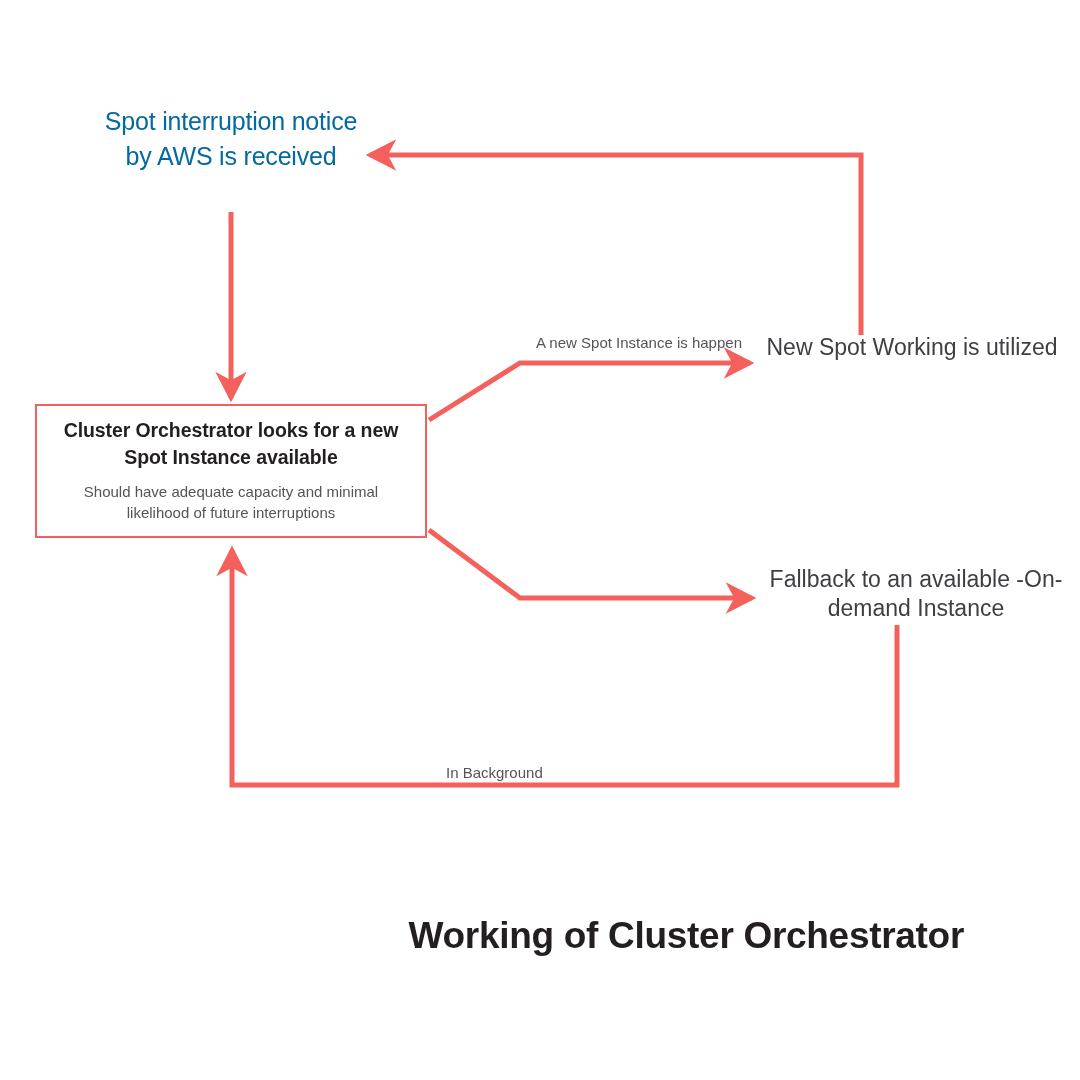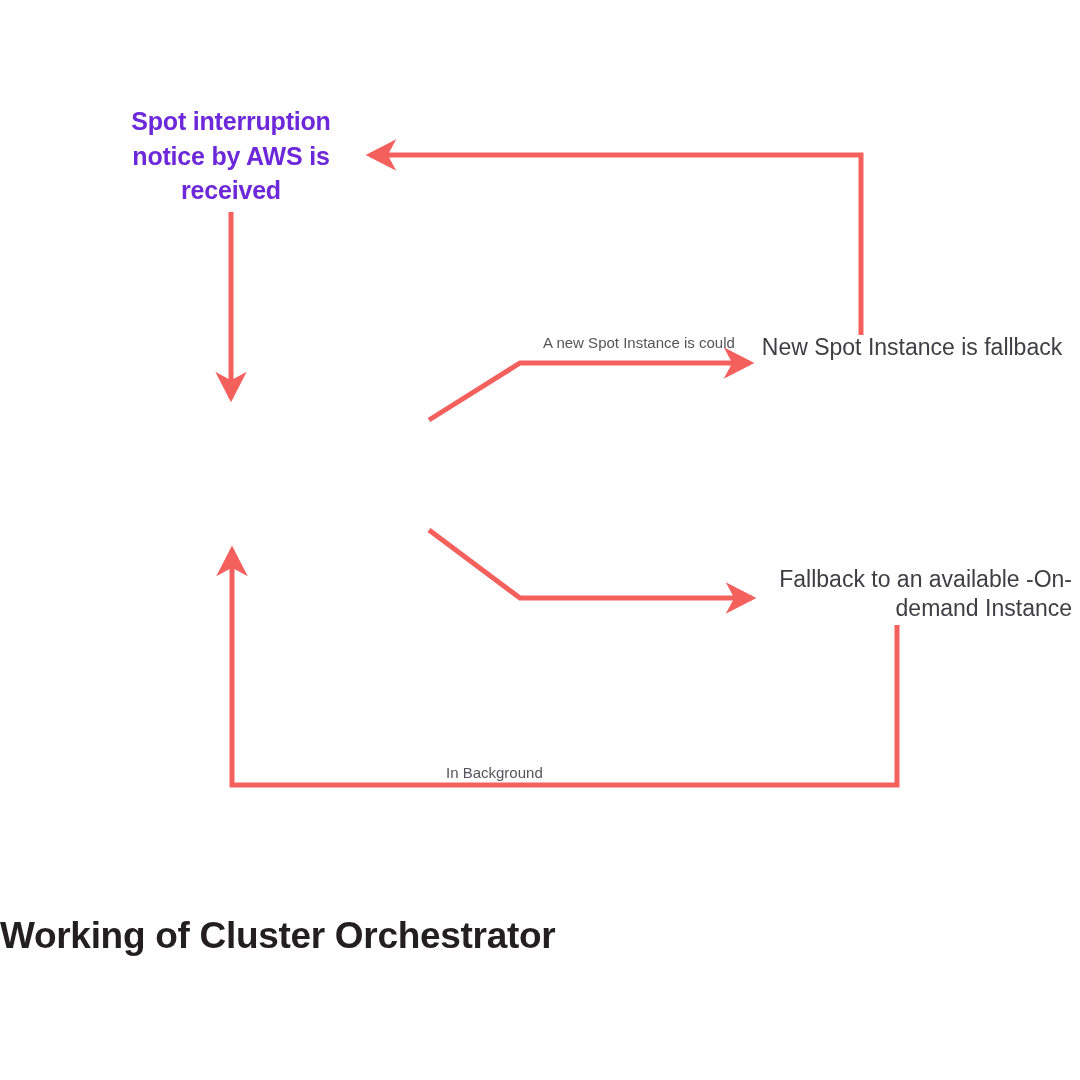--- a/index.html
+++ b/index.html
@@ -35,23 +35,23 @@
 
   
   #node-spot-notice {
     left: 100px;
     top: 104px;
     width: 262px;
     text-align: center;
   }
   #node-spot-notice .title {
     font-size: 25px;
-    font-weight: bold;
+    font-weight: normal;
     line-height: 1.38;
-    color: #6d28d9;
+    color: #0369a1;
     letter-spacing: -0.2px;
   }
 
   
   #node-orchestrator {
     left: 35px;
     top: 404px;
     width: 392px;
     height: 134px;
     border: 2px solid #f4605c;
@@ -98,21 +98,20 @@
     left: 760px;
     top: 565px;
     width: 312px;
     text-align: center;
   }
   #node-fallback .title {
     font-size: 23px;
     line-height: 1.28;
     color: #3f3e44;
     font-weight: normal;
-    text-align: right;
   }
 
   
   .edge-label {
     position: absolute;
     color: #55545a;
     font-size: 15px;
     line-height: 1.45;
     text-align: center;
     font-weight: normal;
@@ -135,21 +134,21 @@
     width: 200px;
     text-align: left;
   }
 
   
   #diagram-caption {
     position: absolute;
     left: 0;
     top: 915px;
     width: 964px;
-    text-align: left;
+    text-align: right;
     font-size: 37px;
     font-weight: bold;
     color: #231f20;
     letter-spacing: -0.3px;
   }
 </style>
 </head>
 <body>
 
 <div id="canvas">
@@ -179,29 +178,33 @@
 
     <g>
       <path d="M 897 625 L 897 785 L 232 785 L 232 550" fill="none" stroke="#f4605c" stroke-width="5" stroke-linecap="butt" stroke-linejoin="miter" marker-end="url(#arrow-red)"></path>
     </g>
   </svg>
 
   <div class="node" id="node-spot-notice">
     <div class="title">Spot interruption notice by AWS is received</div>
   </div>
 
+  <div class="node" id="node-orchestrator">
+    <div class="title">Cluster Orchestrator looks for a new Spot Instance available</div>
+    <div class="subtitle">Should have adequate capacity and minimal likelihood of future interruptions</div>
+  </div>
 
   <div class="node" id="node-new-spot">
-    <div class="title">New Spot Instance is fallback</div>
+    <div class="title">New Spot Working is utilized</div>
   </div>
 
   <div class="node" id="node-fallback">
     <div class="title">Fallback to an available -On-demand Instance</div>
   </div>
 
-  <div class="edge-label" id="label-found">A new Spot Instance is could</div>
+  <div class="edge-label" id="label-found">A new Spot Instance is happen</div>
 
 
   <div class="edge-label" id="label-background">In Background</div>
 
   <div id="diagram-caption">Working of Cluster Orchestrator</div>
 
 </div>
 
 </body></html>

